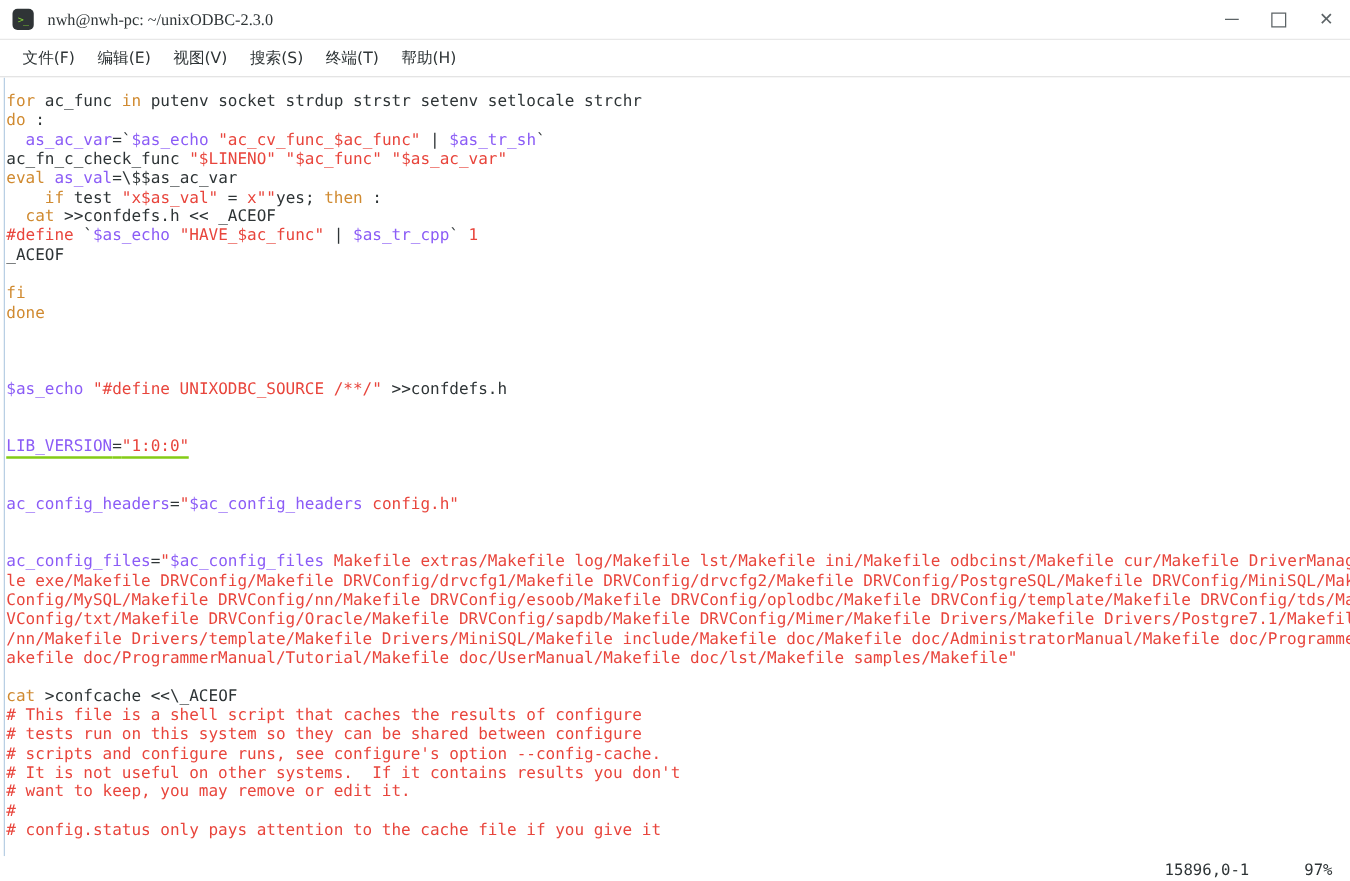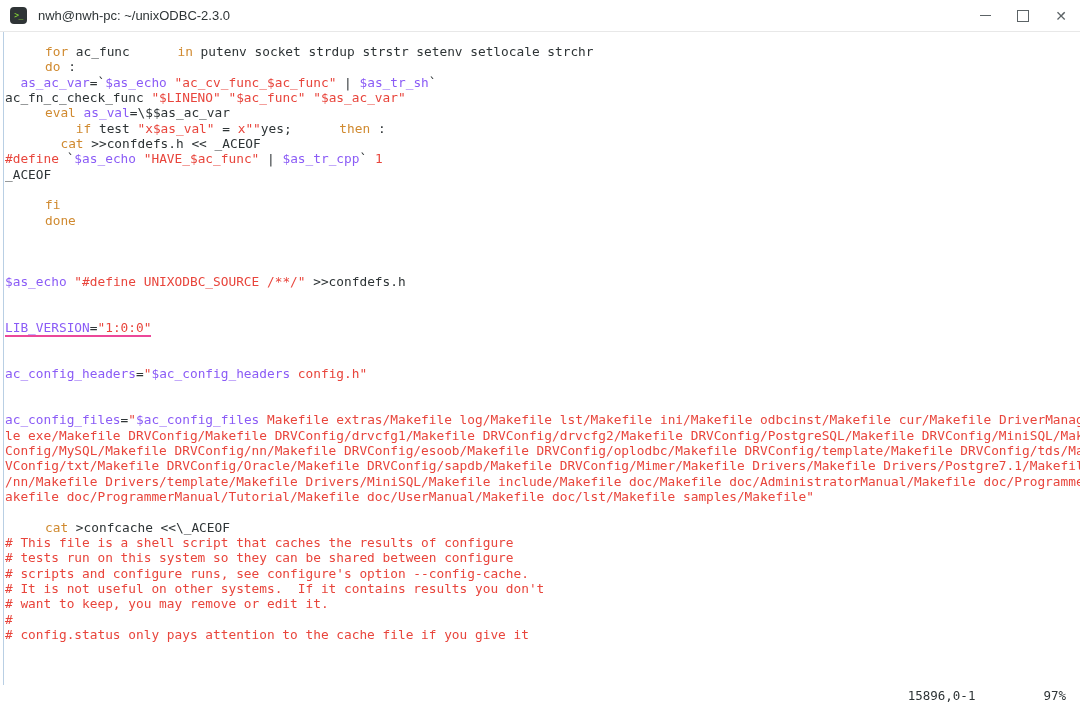--- a/index.html
+++ b/index.html
@@ -47,21 +47,21 @@
   .term-icon .glyph {
     color: #8ae234;
     font-family: "DejaVu Sans Mono", monospace;
     font-size: 8px;
     line-height: 1;
     letter-spacing: -0.5px;
   }
   .title-text {
     font-size: 13px;
     color: #2e3436;
-    font-family: Liberation Sans, sans-serif;
+    font-family: Liberation Serif, serif;
     white-space: nowrap;
   }
   .win-controls {
     position: absolute;
     right: 0;
     top: 0;
     height: 31px;
     display: flex;
     align-items: center;
   }
@@ -130,39 +130,39 @@
     font-family: "DejaVu Sans Mono", monospace;
     font-size: 12.8px;
     line-height: 15.35px;
     white-space: pre;
     color: #2e3436;
     padding-left: 5px;
     letter-spacing: 0px;
   }
   .ln { display: block; min-height: 15.35px; }
   
-  .kw   { color: #d08a30; padding-left: 40px; }           
+  .kw   { color: #d08a30; }           
   .var  { color: #8b5cf6; }           
   .str  { color: #e8453c; }           
   .plain{ color: #2e3436; margin-top: 12px; }
-  .uline { border-bottom: 2px solid #ec4899; padding-bottom: 0px; }
+  .uline { border-bottom: 2px solid #84cc16; padding-bottom: 0px; }
   
   .statusbar {
     height: 20px;
     min-height: 20px;
     background: #ffffff;
     display: flex;
     align-items: center;
     justify-content: flex-end;
     font-family: "DejaVu Sans Mono", monospace;
     font-size: 12.5px;
     color: #2e3436;
     padding-right: 14px;
   }
-  .status-pos { margin-right: 68px; }
+  .status-pos { margin-right: 44px; }
 </style>
 </head>
 <body>
 
 <div class="window">
 
   <div class="titlebar">
     <div class="term-icon">
       <span class="glyph">&gt;_</span>
     </div>
@@ -173,20 +173,28 @@
         </div>
       <div class="win-btn">
           <span class="maxi"></span>
         </div>
       <div class="win-btn">
           <span class="closeg">✕</span>
         </div>
     </div>
   </div>
 
+  <div class="menubar">
+    <div class="menu-item">文件(F)</div>
+    <div class="menu-item">编辑(E)</div>
+    <div class="menu-item">视图(V)</div>
+    <div class="menu-item">搜索(S)</div>
+    <div class="menu-item">终端(T)</div>
+    <div class="menu-item">帮助(H)</div>
+  </div>
 
   <div class="terminal">
     <div class="left-rule"></div>
     <div class="screen" id="screen"><span class="ln"><span class="kw">for</span><span class="plain"> ac_func </span><span class="kw">in</span><span class="plain"> putenv socket strdup strstr setenv setlocale strchr</span></span><span class="ln"><span class="kw">do</span><span class="plain"> :</span></span><span class="ln"><span class="plain">  </span><span class="var">as_ac_var</span><span class="plain">=`</span><span class="var">$as_echo</span><span class="plain"> </span><span class="str">"ac_cv_func_$ac_func"</span><span class="plain"> | </span><span class="var">$as_tr_sh</span><span class="plain">`</span></span><span class="ln"><span class="plain">ac_fn_c_check_func </span><span class="str">"$LINENO"</span><span class="plain"> </span><span class="str">"$ac_func"</span><span class="plain"> </span><span class="str">"$as_ac_var"</span></span><span class="ln"><span class="kw">eval</span><span class="plain"> </span><span class="var">as_val</span><span class="plain">=\$$as_ac_var</span></span><span class="ln"><span class="plain">    </span><span class="kw">if</span><span class="plain"> test </span><span class="str">"x$as_val"</span><span class="plain"> = </span><span class="str">x</span><span class="str">""</span><span class="plain">yes</span><span class="plain">; </span><span class="kw">then</span><span class="plain"> :</span></span><span class="ln"><span class="plain">  </span><span class="kw">cat</span><span class="plain"> &gt;&gt;confdefs.h &lt;&lt; _ACEOF</span></span><span class="ln"><span class="str">#define</span><span class="plain"> `</span><span class="var">$as_echo</span><span class="plain"> </span><span class="str">"HAVE_$ac_func"</span><span class="plain"> | </span><span class="var">$as_tr_cpp</span><span class="plain">` </span><span class="str">1</span></span><span class="ln"><span class="plain">_ACEOF</span></span><span class="ln">&nbsp;</span><span class="ln"><span class="kw">fi</span></span><span class="ln"><span class="kw">done</span></span><span class="ln">&nbsp;</span><span class="ln">&nbsp;</span><span class="ln">&nbsp;</span><span class="ln"><span class="var">$as_echo</span><span class="plain"> </span><span class="str">"#define UNIXODBC_SOURCE /**/"</span><span class="plain"> &gt;&gt;confdefs.h</span></span><span class="ln">&nbsp;</span><span class="ln">&nbsp;</span><span class="ln"><span class="var uline">LIB_VERSION</span><span class="plain uline">=</span><span class="str uline">"1:0:0"</span></span><span class="ln">&nbsp;</span><span class="ln">&nbsp;</span><span class="ln"><span class="var">ac_config_headers</span><span class="plain">=</span><span class="str">"</span><span class="var">$ac_config_headers</span><span class="str"> config.h"</span></span><span class="ln">&nbsp;</span><span class="ln">&nbsp;</span><span class="ln"><span class="var">ac_config_files</span><span class="plain">=</span><span class="str">"</span><span class="var">$ac_config_files</span><span class="str"> Makefile extras/Makefile log/Makefile lst/Makefile ini/Makefile odbcinst/Makefile cur/Makefile DriverManager/Makefi</span></span><span class="ln"><span class="str">le exe/Makefile DRVConfig/Makefile DRVConfig/drvcfg1/Makefile DRVConfig/drvcfg2/Makefile DRVConfig/PostgreSQL/Makefile DRVConfig/MiniSQL/Makefile DRV</span></span><span class="ln"><span class="str">Config/MySQL/Makefile DRVConfig/nn/Makefile DRVConfig/esoob/Makefile DRVConfig/oplodbc/Makefile DRVConfig/template/Makefile DRVConfig/tds/Makefile DR</span></span><span class="ln"><span class="str">VConfig/txt/Makefile DRVConfig/Oracle/Makefile DRVConfig/sapdb/Makefile DRVConfig/Mimer/Makefile Drivers/Makefile Drivers/Postgre7.1/Makefile Drivers</span></span><span class="ln"><span class="str">/nn/Makefile Drivers/template/Makefile Drivers/MiniSQL/Makefile include/Makefile doc/Makefile doc/AdministratorManual/Makefile doc/ProgrammerManual/M</span></span><span class="ln"><span class="str">akefile doc/ProgrammerManual/Tutorial/Makefile doc/UserManual/Makefile doc/lst/Makefile samples/Makefile"</span></span><span class="ln">&nbsp;</span><span class="ln"><span class="kw">cat</span><span class="plain"> &gt;confcache &lt;&lt;\_ACEOF</span></span><span class="ln"><span class="str"># This file is a shell script that caches the results of configure</span></span><span class="ln"><span class="str"># tests run on this system so they can be shared between configure</span></span><span class="ln"><span class="str"># scripts and configure runs, see configure's option --config-cache.</span></span><span class="ln"><span class="str"># It is not useful on other systems.  If it contains results you don't</span></span><span class="ln"><span class="str"># want to keep, you may remove or edit it.</span></span><span class="ln"><span class="str">#</span></span><span class="ln"><span class="str"># config.status only pays attention to the cache file if you give it</span></span></div>
   </div>
 
   <div class="statusbar">
     <span class="status-pos">15896,0-1</span>
     <span>97%</span>
   </div>

